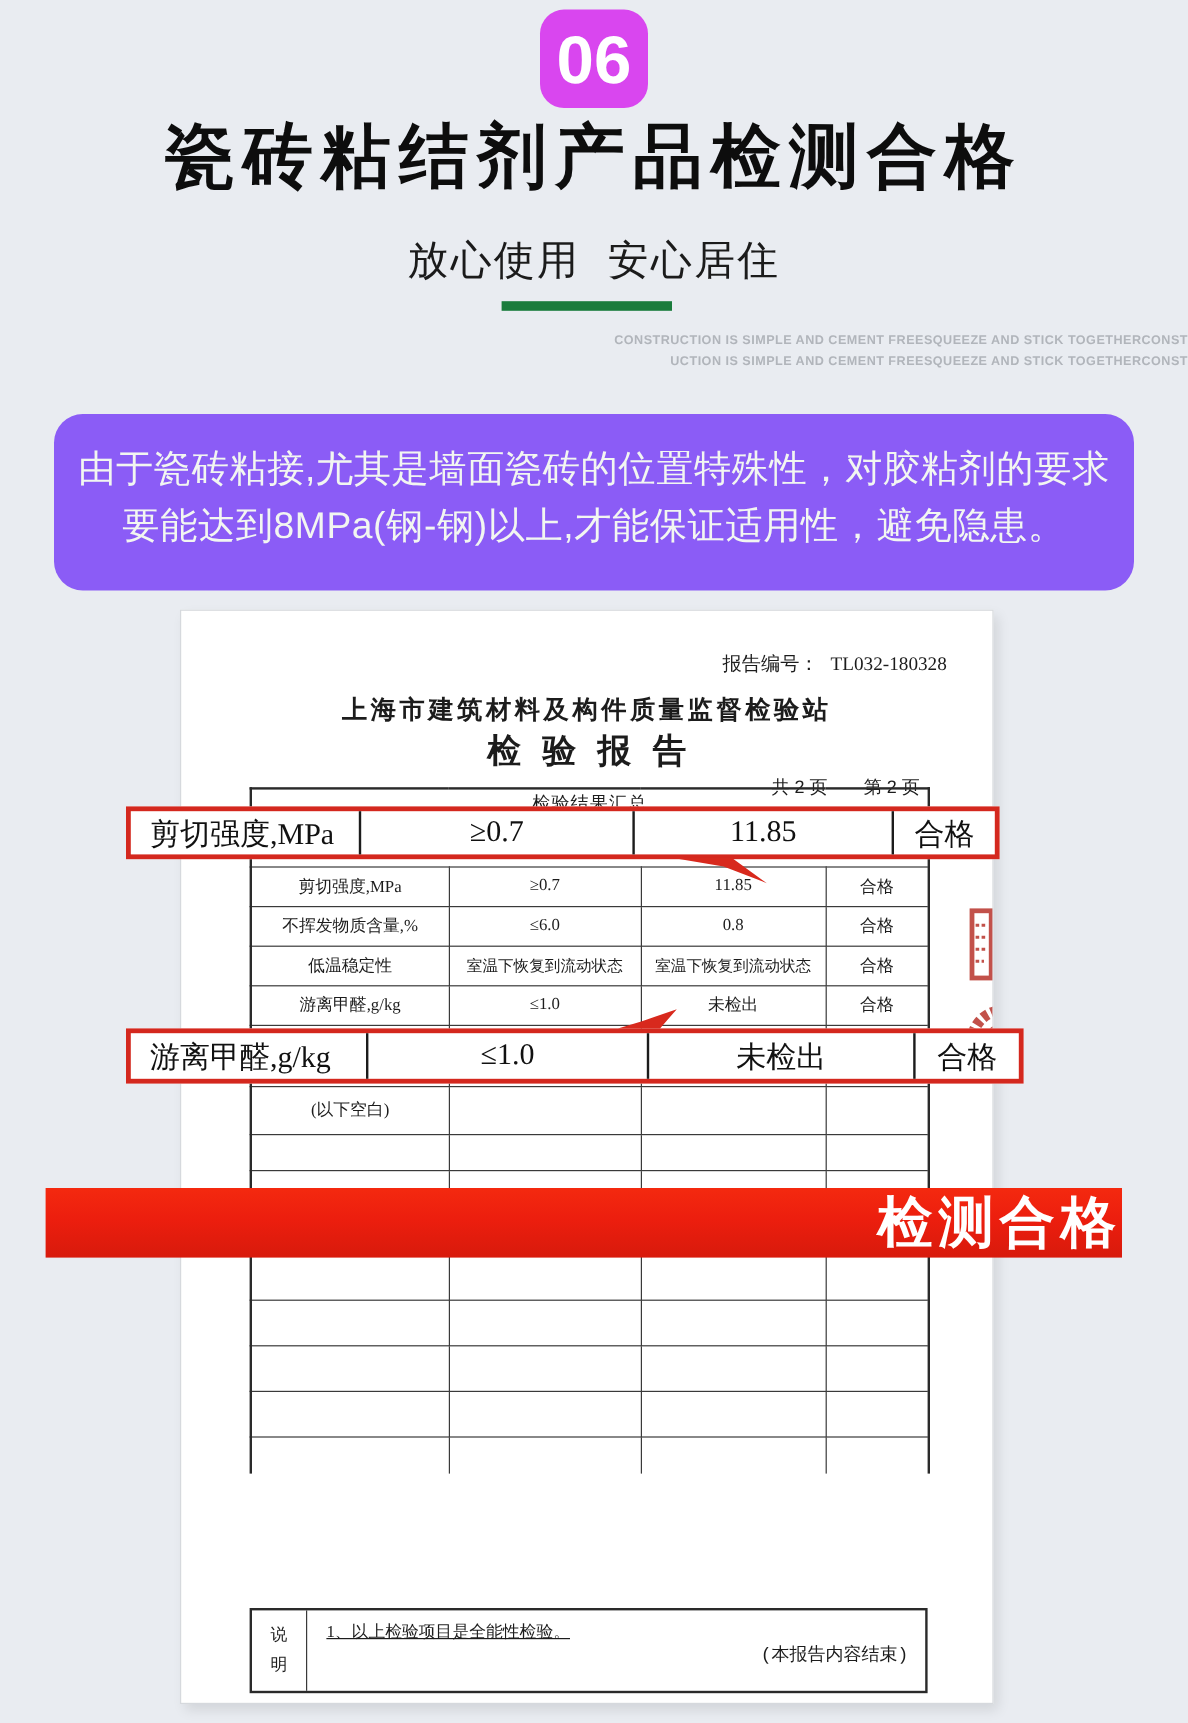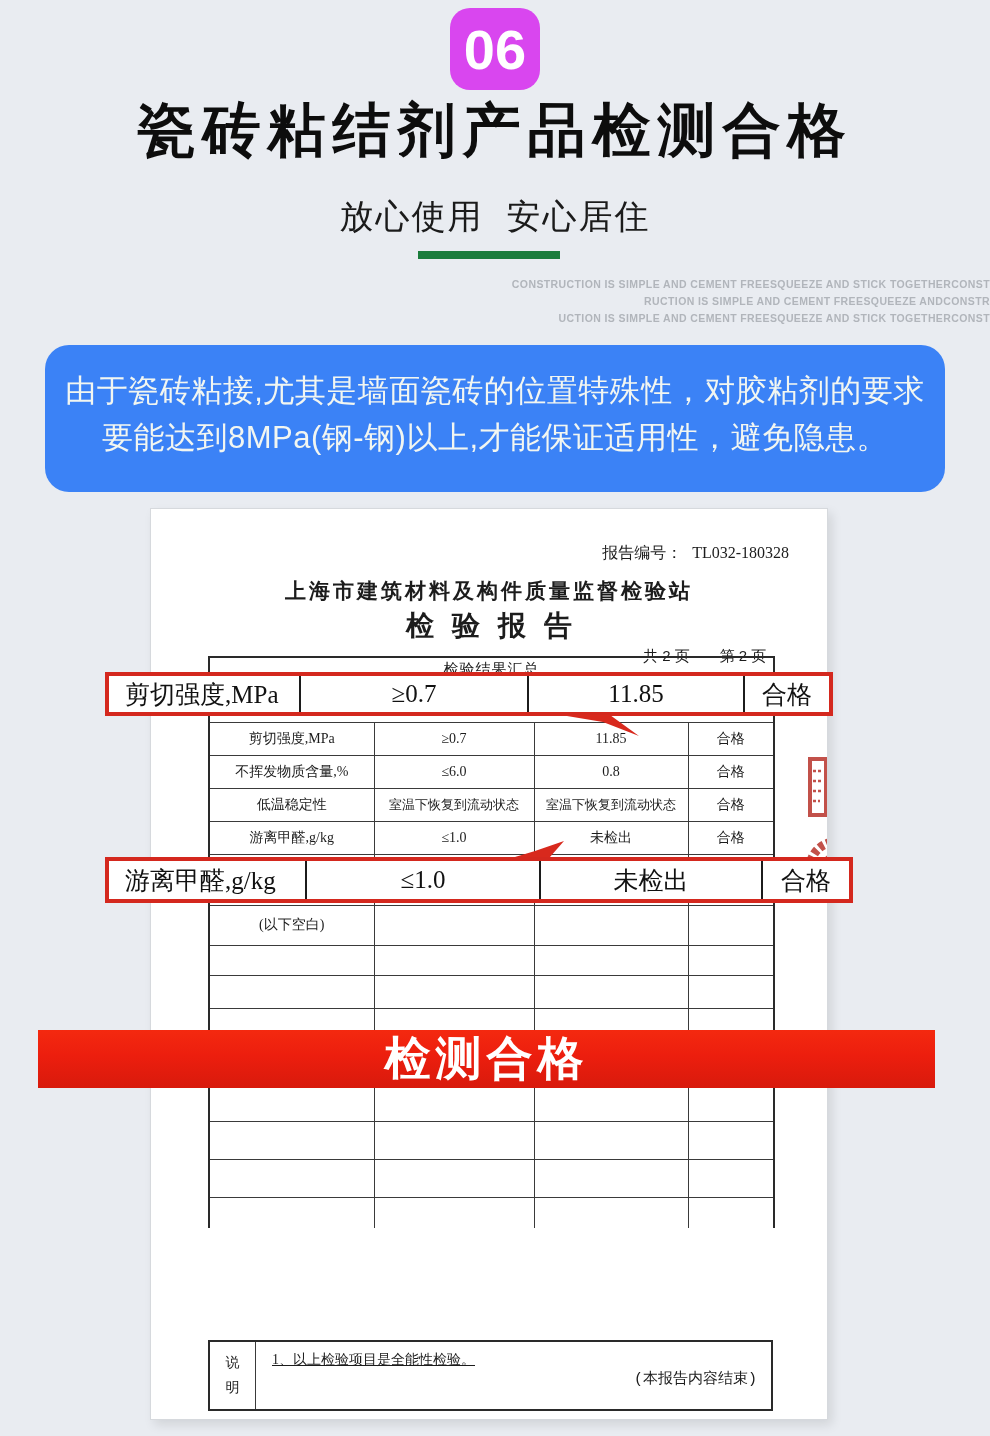--- a/index.html
+++ b/index.html
@@ -30,21 +30,21 @@
   .green-bar { position:absolute; left:418px; top:251px; width:142px; height:8px; background:#1a7c3c; }
   .tagline {
     position:absolute; left:0; top:276px; width:100%;
     text-align:right; color:#b1b5bb; font-size:10.5px; font-weight:bold;
     line-height:17px; letter-spacing:0.4px;
   }
 
   
   .intro-box {
     position:absolute; left:45px; top:345px; width:900px; height:147px;
-    background:#3b82f6; border-radius:24px;
+    background:#8b5cf6; border-radius:24px;
     color:#f2f6f1; font-size:31px; font-weight:500;
     text-align:center; padding-top:22px; line-height:47px; letter-spacing:0.5px;
   }
 
   
   .doc {
     position:absolute; left:150px; top:508px; width:678px; height:912px;
     background:#fff; border:1px solid #d6d9dd;
     box-shadow:4px 5px 10px rgba(0,0,0,0.10);
   }
@@ -121,42 +121,41 @@
   .callout1 { left:105px; top:672px; width:728px; height:44px; }
   .callout1 .c1{width:190px} .callout1 .c2{width:228px} .callout1 .c3{width:216px} .callout1 .c4{width:86px}
   .callout2 { left:105px; top:857px; width:748px; height:46px; }
   .callout2 .c1{width:196px} .callout2 .c2{width:234px} .callout2 .c3{width:222px} .callout2 .c4{width:88px}
   .tail { position:absolute; z-index:6; }
 
   
   .banner {
     position:absolute; left:38px; top:990px; width:897px; height:58px; z-index:7;
     background:linear-gradient(180deg,#f4290f 0%,#ec1e0e 45%,#d81a0c 100%);
-    display:flex; align-items:center; justify-content:center;margin-top:40px;
+    display:flex; align-items:center; justify-content:flex-end;
   }
   .banner span {
     color:#fff; font-size:46px; font-weight:900; letter-spacing:5px;
   }
 </style>
 </head>
 <body>
 
 <div class="canvas">
 
   <div class="badge">
     <span>06</span>
   </div>
 
   <h1 class="title">瓷砖粘结剂产品检测合格</h1>
   <div class="subtitle">放心使用  安心居住</div>
   <div class="green-bar"></div>
 
   <div class="tagline">
     <div>CONSTRUCTION IS SIMPLE AND CEMENT FREESQUEEZE AND STICK TOGETHERCONST</div>
-    <div>RUCTION IS SIMPLE AND CEMENT FREESQUEEZE ANDCONSTR</div>
     <div>UCTION IS SIMPLE AND CEMENT FREESQUEEZE AND STICK TOGETHERCONST</div>
   </div>
 
   <div class="intro-box">
     <div>由于瓷砖粘接,尤其是墙面瓷砖的位置特殊性，对胶粘剂的要求</div>
     <div>要能达到8MPa(钢-钢)以上,才能保证适用性，避免隐患。</div>
   </div>
 
   <div class="doc">
     <div class="report-no">

